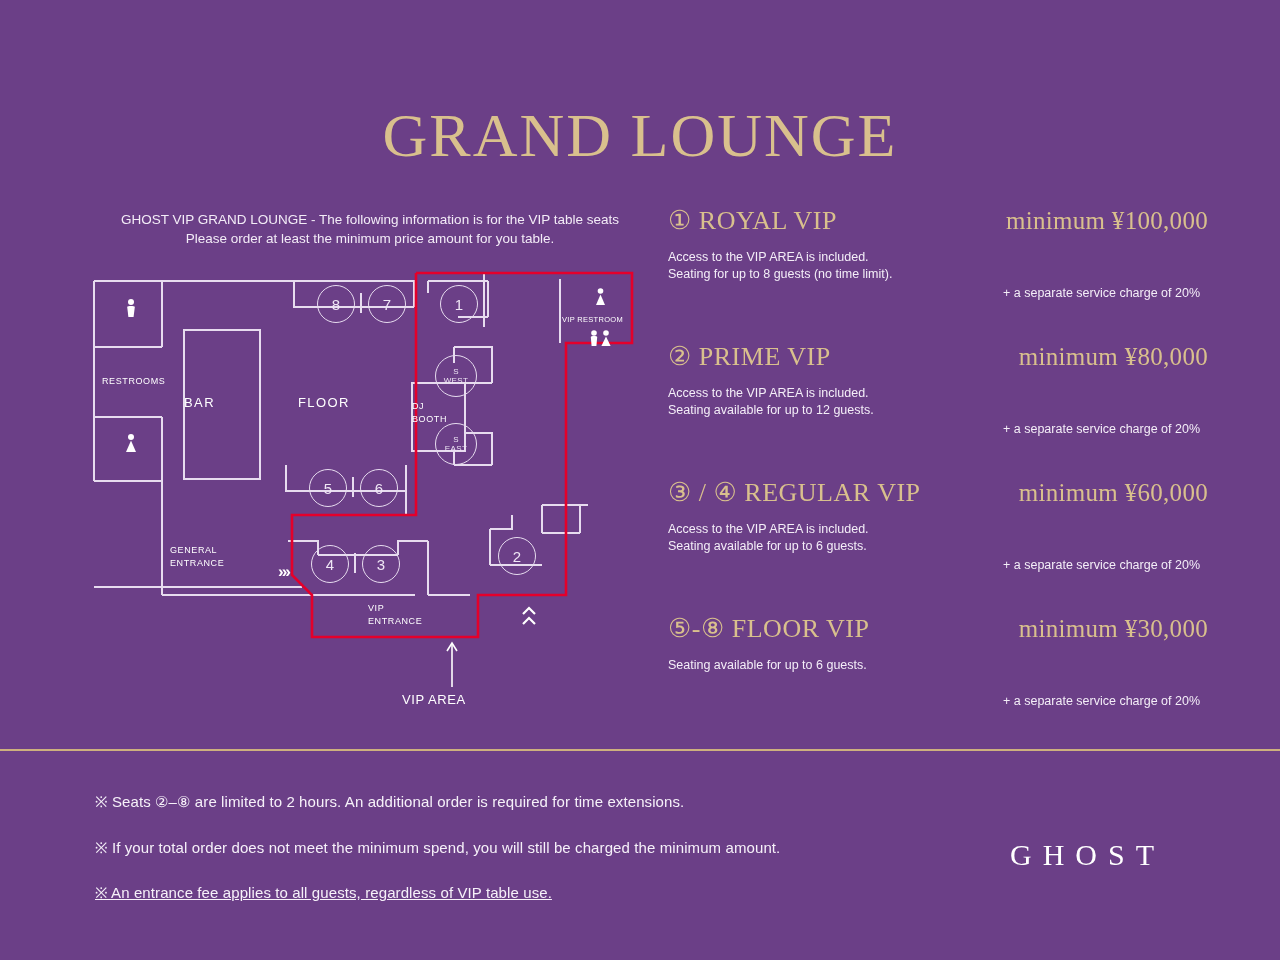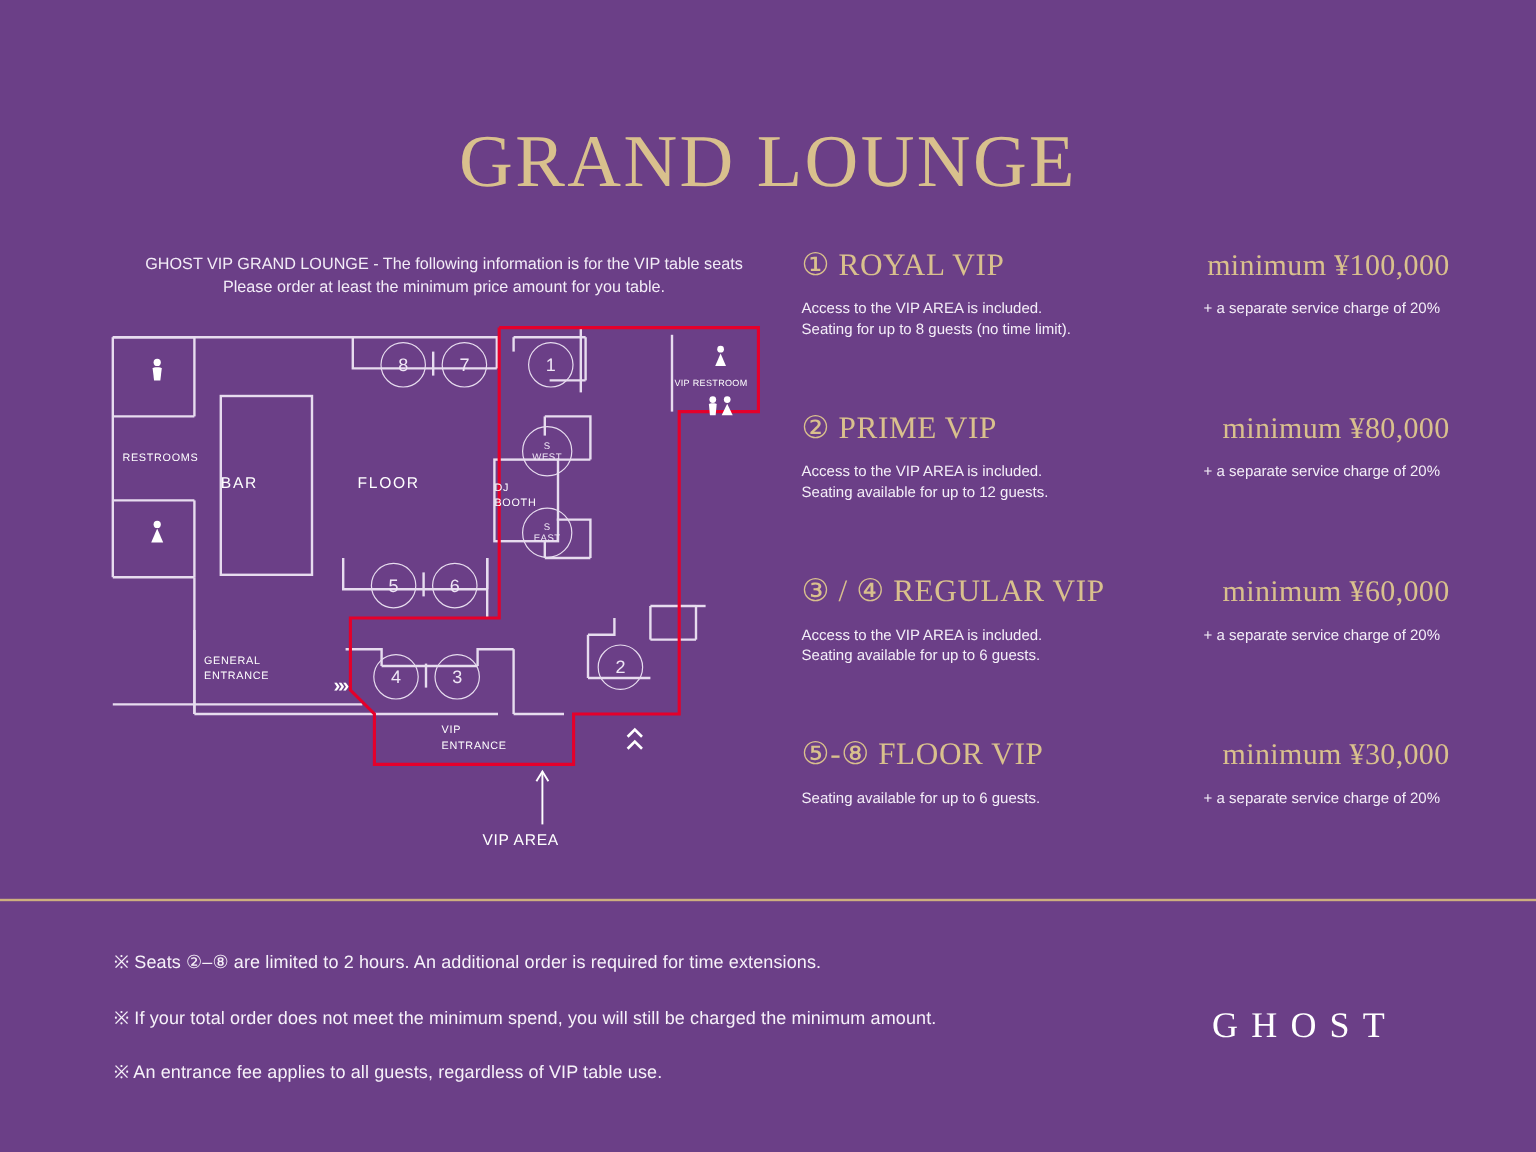--- a/index.html
+++ b/index.html
@@ -140,20 +140,21 @@
     line-height: 17px;
     color: #f4eef8;
     white-space: pre-line;
   }
   .tier-charge {
     font-size: 12.5px;
     line-height: 17px;
     color: #f4eef8;
     white-space: nowrap;
     padding-right: 8px;
+    margin-top: 36px;
   }
 
   
   .gold-rule {
     position: absolute;
     left: 0; top: 749px;
     width: 1280px; height: 2px;
     background: #cdb07e;
   }
 
@@ -404,17 +405,17 @@
     <div class="tier-body">
       <div class="tier-desc">Seating available for up to 6 guests.</div>
       <div class="tier-charge">+ a separate service charge of 20%</div>
     </div>
   </div>
 
   <div class="gold-rule"></div>
 
   <div class="note" style="top:791px;">※ Seats ②–⑧ are limited to 2 hours. An additional order is required for time extensions.</div>
   <div class="note" style="top:837px;">※ If your total order does not meet the minimum spend, you will still be charged the minimum amount.</div>
-  <div class="note" style="top:882px;">※ An entrance fee applies to all guests, regardless of VIP table use.</div>
+  <div class="note" style="top:882px;text-decoration:underline;">※ An entrance fee applies to all guests, regardless of VIP table use.</div>
 
   <div class="brand">GHOST</div>
 
 </div>
 
 </body></html>

